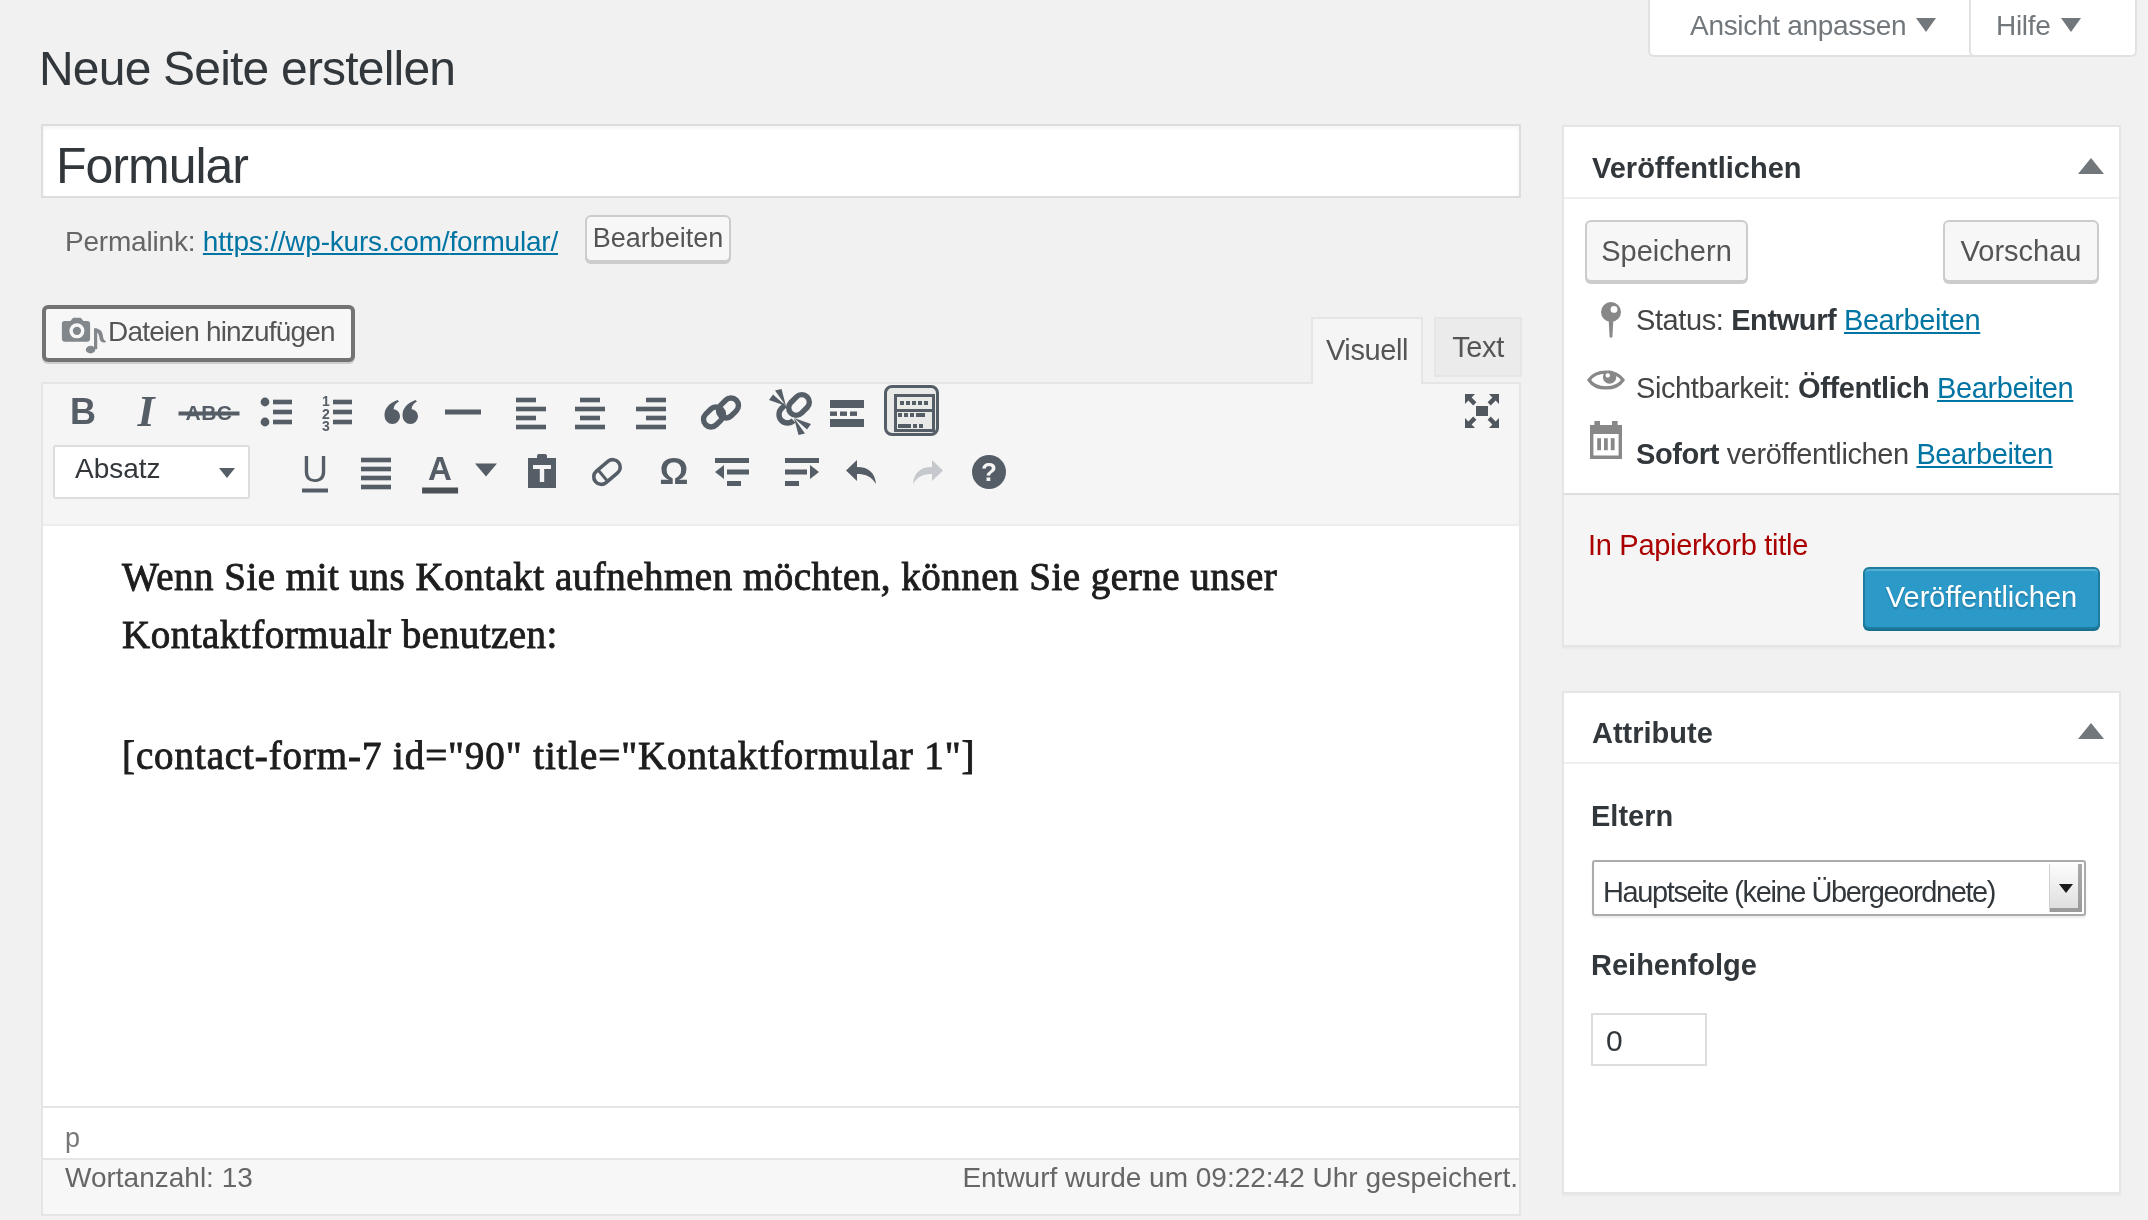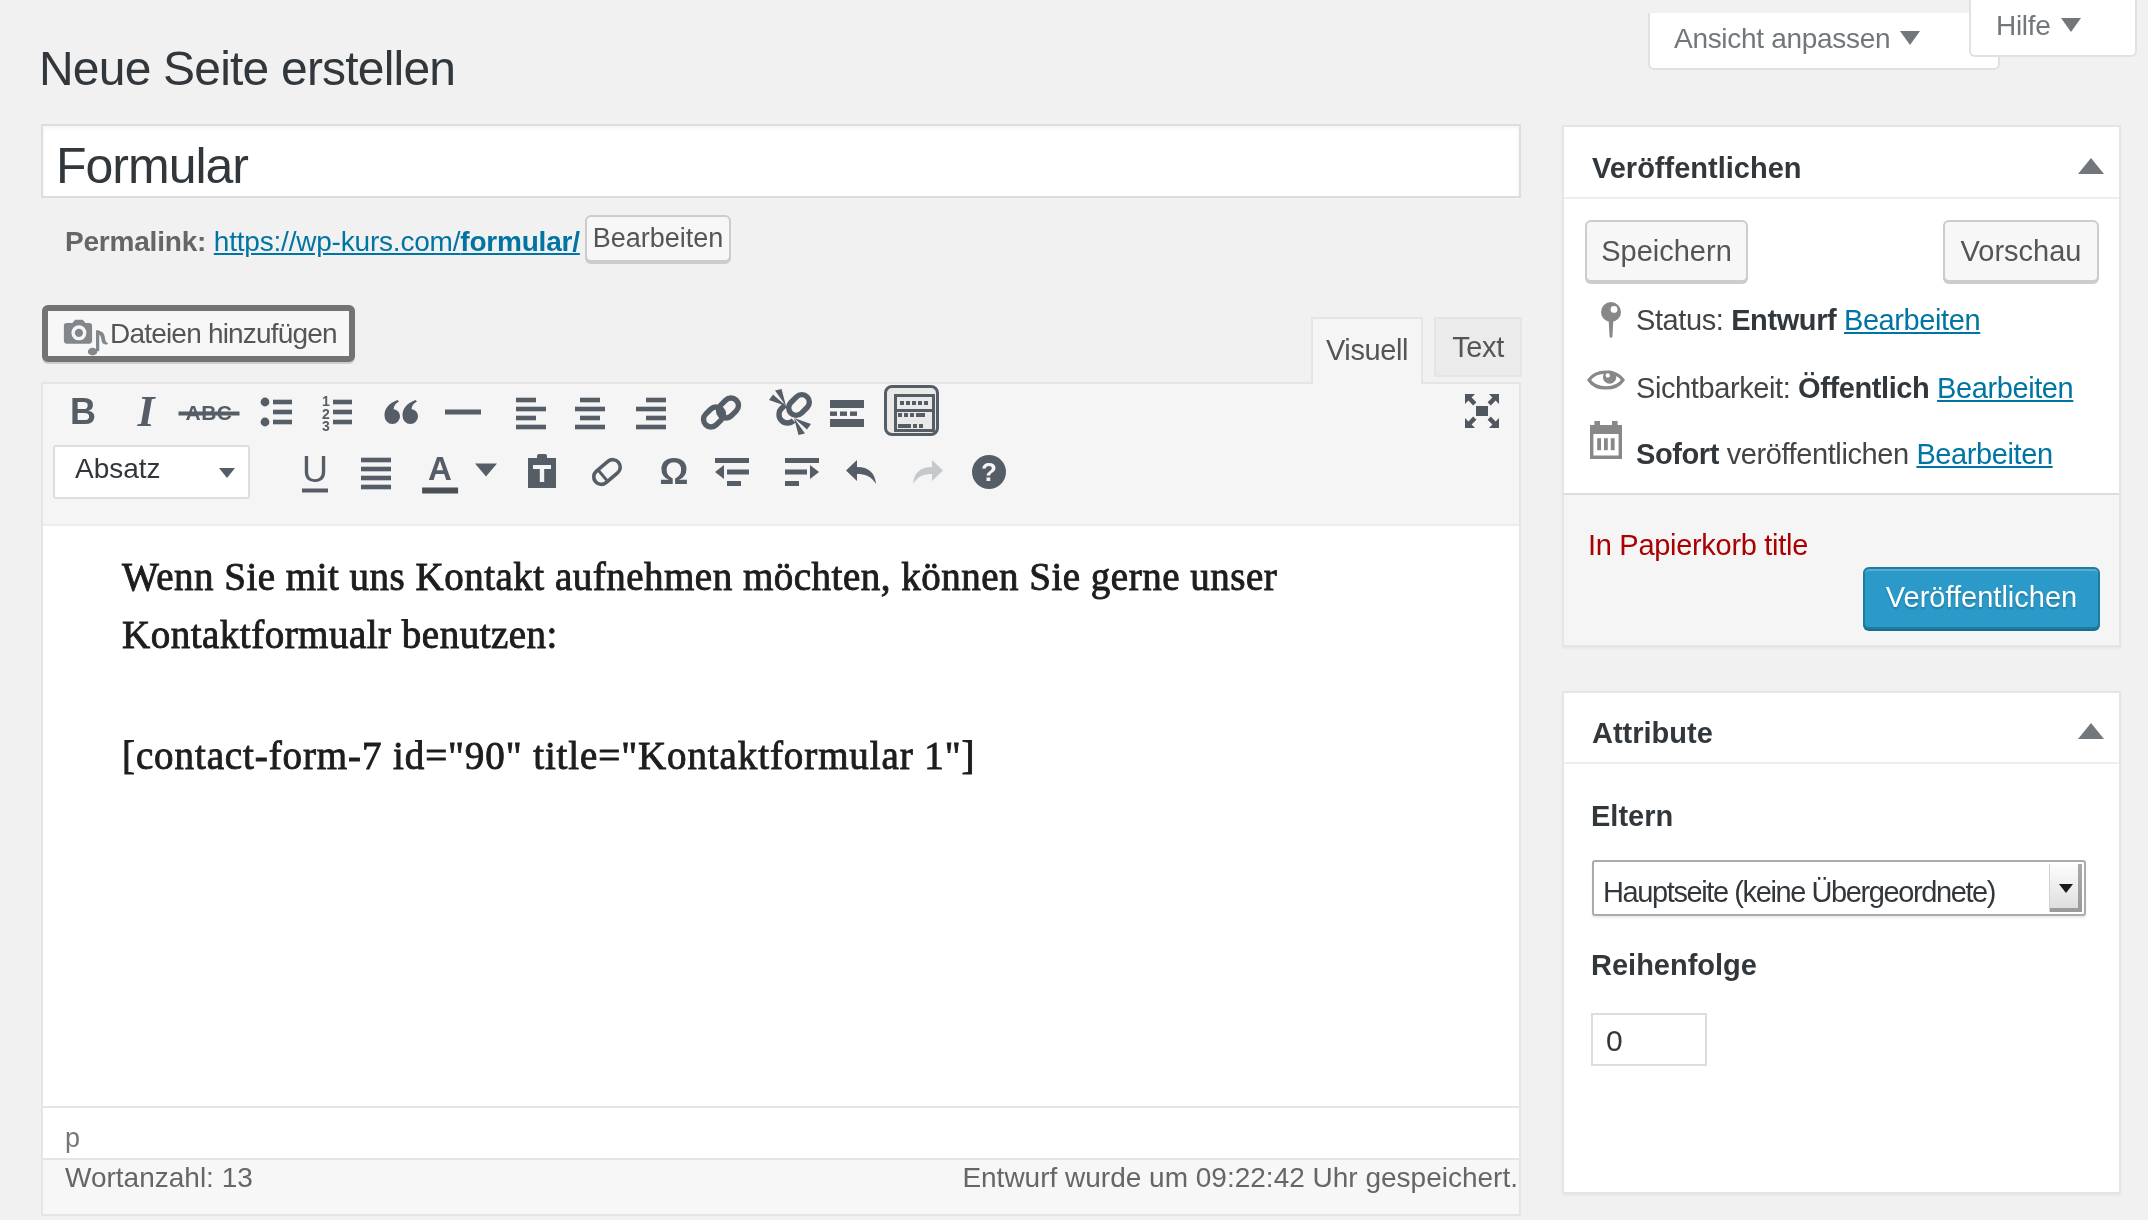--- a/index.html
+++ b/index.html
@@ -15,27 +15,27 @@
 
 
 #h1 { position:absolute; left:39px; top:45px; font-size:48px; font-weight:400; color:#32373c; line-height:1; letter-spacing:-0.8px; }
 
 
 #titlebox { position:absolute; left:41px; top:124px; width:1480px; height:74px; background:#fff; border:2px solid #ddd; box-shadow: inset 0 2px 4px rgba(0,0,0,0.05); }
 #titlebox span { position:absolute; left:13px; top:15px; font-size:50px; color:#32373c; line-height:1; letter-spacing:-1px; }
 
 
 #permalink { position:absolute; left:65px; top:228px; font-size:28px; line-height:1; white-space:nowrap; letter-spacing:-0.2px; }
-#permalink b { color:#666; font-weight:700; }
+#permalink b { color:#666; font-weight:400; }
 #permalink a { color:#0074a2; text-decoration:underline; }
 #permalink a b { color:#0074a2; }
 .btn-small { position:absolute; background:#f7f7f7; border:2px solid #ccc; border-radius:6px; color:#555; box-shadow:0 2px 0 #ccc; text-align:center; }
 
 
-#mediabtn { position:absolute; left:42px; top:305px; width:313px; height:57px; white-space:nowrap; background:#f7f7f7; border:6px solid #737373; border-radius:6px; box-shadow:0 2px 0 #ccc; color:#555; }
+#mediabtn { position:absolute; left:42px; top:305px; width:313px; height:57px; white-space:nowrap; background:#f7f7f7; border:4px solid #737373; border-radius:6px; box-shadow:0 2px 0 #ccc; color:#555; }
 #mediabtn .txt { position:absolute; left:62px; top:9px; font-size:28px; letter-spacing:-0.8px; line-height:1; }
 
 
 .wtab { position:absolute; font-size:29px; color:#555; text-align:center; z-index:3; letter-spacing:-0.4px; }
 #tab-visual { left:1311px; top:317px; width:112px; height:67px; background:#f5f5f5; border:2px solid #e5e5e5; border-bottom:none; line-height:62px; }
 #tab-text { left:1434px; top:317px; width:88px; height:60px; background:#ebebeb; border:2px solid #e5e5e5; line-height:56px; }
 
 
 #editor { position:absolute; left:41px; top:382px; width:1480px; height:834px; background:#fff; border:2px solid #e5e5e5; }
 #toolbar { position:absolute; left:0; top:0; width:1476px; height:142px; background:#f5f5f5; border-bottom:2px solid #ededed; }
@@ -91,21 +91,21 @@
 #parentsel .val { position:absolute; left:9px; top:13px; font-size:29px; color:#32373c; line-height:1.2; white-space:nowrap; letter-spacing:-1.4px; }
 #parentsel .sbtn { position:absolute; right:2px; top:2px; width:33px; height:48px; background:linear-gradient(#fdfdfd,#dcdcdc); box-shadow:inset -4px -4px 0 rgba(100,100,100,0.55); border-left:1px solid #cfcfcf; }
 #parentsel .sbtn:after { content:""; position:absolute; left:9px; top:20px; width:0; height:0; border-left:7px solid transparent; border-right:7px solid transparent; border-top:9px solid #1a1a1a; }
 #orderinput { position:absolute; left:27px; top:320px; width:116px; height:53px; background:#fff; border:2px solid #ddd; }
 #orderinput span { position:absolute; left:13px; top:9px; font-size:30px; color:#32373c; }
 #attrhelp { position:absolute; left:27px; top:403px; font-size:28px; color:#444; line-height:39px; white-space:nowrap; letter-spacing:-0.9px; }
 </style>
 </head>
 <body>
 
-<div class="meta-tab" id="mt1" style="left:1648px; width:352px; padding-left:24px;margin-top:13px;">Ansicht anpassen<span class="tri"></span></div>
+<div class="meta-tab" id="mt1" style="left:1648px; width:352px; padding-left:40px;">Ansicht anpassen<span class="tri"></span></div>
 <div class="meta-tab" id="mt2" style="left:1969px; width:168px; padding-left:25px;">Hilfe<span class="tri"></span></div>
 
 <h1 id="h1">Neue Seite erstellen</h1>
 
 <div id="titlebox">
     <span>Formular</span>
   </div>
 
 <div id="permalink"><b>Permalink:</b> <a href="#">https://wp-kurs.com/<b>formular/</b></a></div>
 <div class="btn-small" id="permedit" style="left:585px; top:215px; width:146px; height:47px; font-size:27px; line-height:43px;">Bearbeiten</div>

